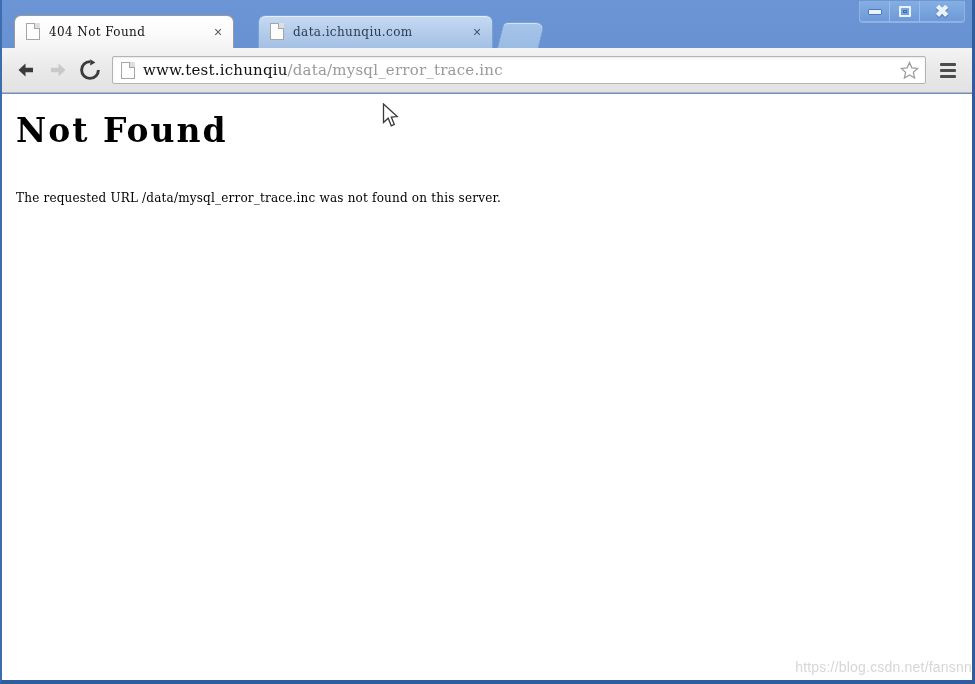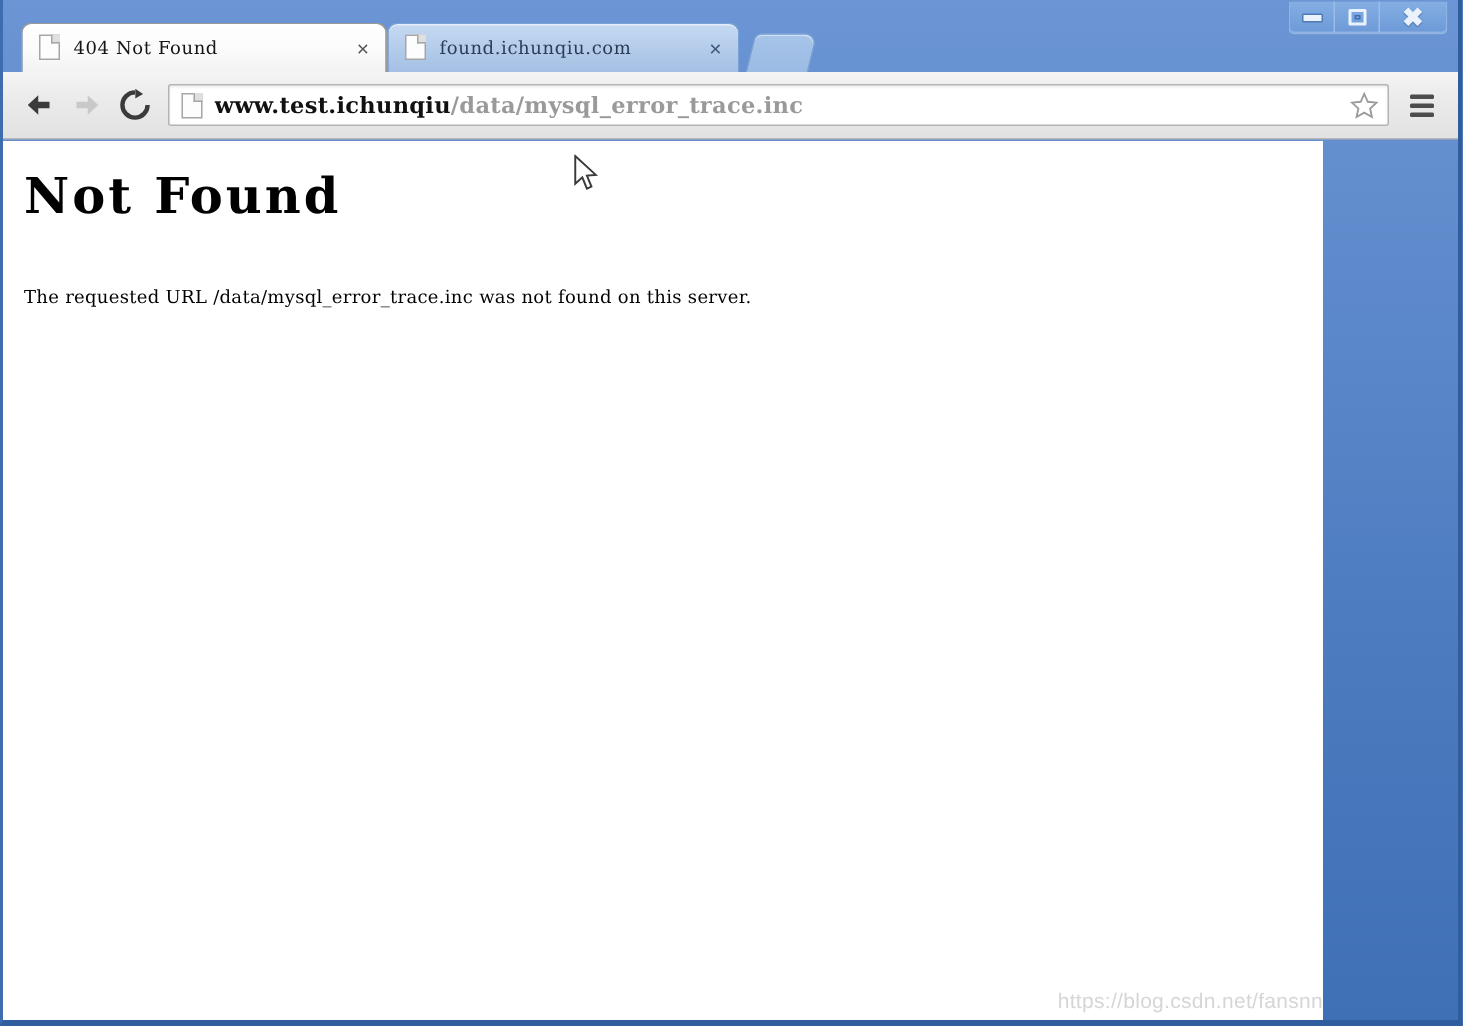--- a/index.html
+++ b/index.html
@@ -104,21 +104,21 @@
     height: 33px;
     box-sizing: border-box;
   }
   .tab-shape {
     position: absolute;
     left: 0; top: 0;
     width: 100%; height: 100%;
     border-radius: 7px 7px 0 0;
     box-sizing: border-box;
   }
-  #tab-0 { left: 14px; width: 244px; z-index: 6; }
+  #tab-0 { left: 14px; width: 220px; z-index: 6; }
   #tab-0 .tab-shape {
     background: linear-gradient(180deg, #ffffff 0%, #fbfbfb 55%, #f3f3f3 100%);
     border: 1px solid #9a9a9a;
     border-bottom: none;
     box-shadow: inset 0 1px 0 #ffffff;
   }
   #tab-1 { left: 258px; width: 235px; z-index: 5; }
   #tab-1 .tab-shape {
     background: linear-gradient(180deg, #c5d9f2 0%, #b3cbea 55%, #a4c0e4 100%);
     border: 1px solid #7ba2d4;
@@ -191,21 +191,20 @@
   #toolbar {
     position: absolute;
     left: 2px; top: 48px;
     width: 970px;
     height: 45px;
     box-sizing: border-box;
     background: linear-gradient(180deg, #f4f4f4 0%, #eaeaea 45%, #e2e2e2 100%);
     border-bottom: 1px solid #b7b7b7;
     display: flex;
     align-items: center;
-    font-weight: bold;
   }
   .nav-btn {
     flex: none;
     width: 32px;
     height: 32px;
     display: flex;
     align-items: center;
     justify-content: center;
   }
   #back-button { margin-left: 8px; }
@@ -256,21 +255,21 @@
     display: block;
     width: 16px; height: 3px;
     background: #4c4c4c;
     border-radius: 1px;
   }
 
   
   #viewport {
     position: absolute;
     left: 2px; top: 94px;
-    width: 880px;
+    width: 970px;
     height: 586px;
     background: #ffffff;
     overflow: hidden;
   }
   #page-heading {
     margin: 20px 0 0 14px;
     font-family: "DejaVu Serif", serif;
     font-size: 33px;
     font-weight: bold;
     color: #000000;
@@ -331,21 +330,21 @@
         <div class="page-icon"></div>
         <div class="tab-title">404 Not Found</div>
         <div class="tab-close">×</div>
       </div>
     </div>
 
     <div class="tab" id="tab-1">
       <div class="tab-shape"></div>
       <div class="tab-inner">
         <div class="page-icon"></div>
-        <div class="tab-title">found.ichunqiu.com</div>
+        <div class="tab-title">data.ichunqiu.com</div>
         <div class="tab-close">×</div>
       </div>
     </div>
 
     <div id="new-tab-button" title="New Tab"></div>
   </div>
 
   <div id="toolbar">
 
     <div class="nav-btn" id="back-button">

